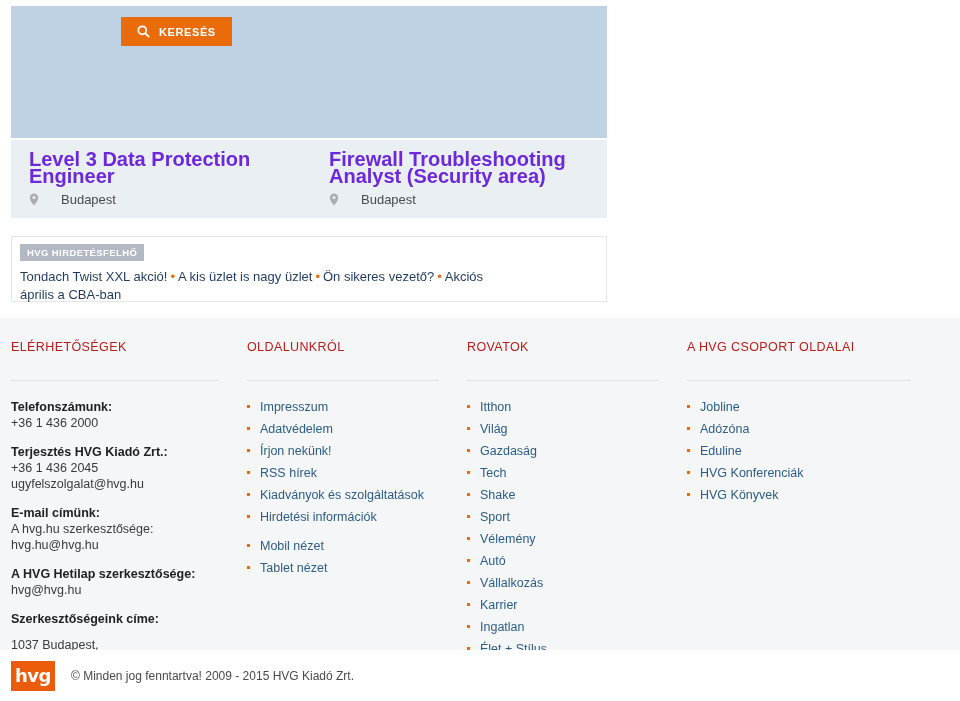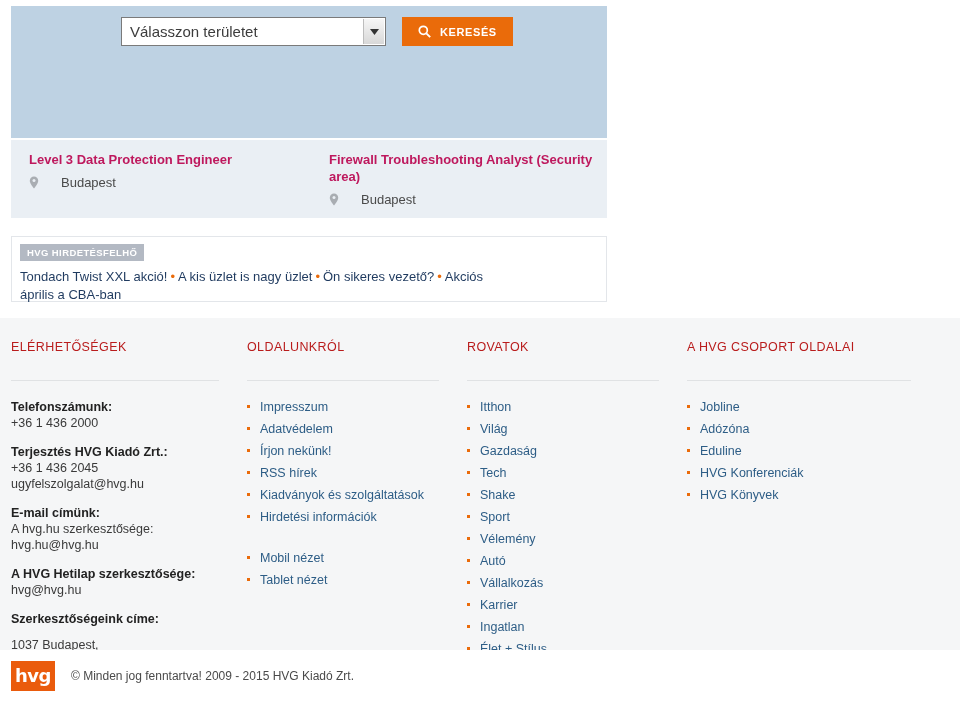--- a/index.html
+++ b/index.html
@@ -93,22 +93,22 @@
     box-sizing: border-box;
     display: flex;
   }
   .job {
     box-sizing: border-box;
     padding: 11px 0 0 18px;
   }
   .job:first-child { width: 300px; }
   .job:last-child  { width: 296px; }
   .job-title {
-    color: #be185d;
-    font-size: 13px;
+    color: #6d28d9;
+    font-size: 20px;
     font-weight: bold;
     line-height: 17px;
     margin: 0 0 7px 0;
     cursor: pointer;
   }
   .job-loc {
     display: flex;
     align-items: center;
     gap: 22px;
     color: #4a4a4a;
@@ -194,21 +194,21 @@
     list-style: none;
     margin: 18px 0 0 0;
     padding: 0;
   }
   .flist li {
     position: relative;
     padding-left: 13px;
     margin-bottom: 6px;
     line-height: 15px;
   }
-  .flist li.gap { margin-top: 25px; }
+  .flist li.gap { margin-top: 13px; }
   .flist li::before {
     content: "";
     position: absolute;
     left: 0;
     top: 6px;
     width: 3px;
     height: 3px;
     background: #ea6b0a;
   }
   .flist a {
@@ -249,28 +249,20 @@
     font-size: 12px;
     color: #4a4a4a;
   }
 </style>
 </head>
 <body>
 
 <div class="hero">
   <div class="hero-row">
 
-    <div class="select-box">
-      <span>Válasszon területet</span>
-      <span class="select-arrow">
-        <svg width="9" height="6" viewBox="0 0 9 6">
-            <path d="M0 0 L9 0 L4.5 6 Z" fill="#333333"></path>
-          </svg>
-      </span>
-    </div>
 
     <button class="search-btn">
       <span>
         <svg width="13" height="13" viewBox="0 0 13 13">
           <circle cx="5.3" cy="5.3" r="4" fill="none" stroke="#ffffff" stroke-width="1.7"></circle>
           <line x1="8.3" y1="8.3" x2="12.2" y2="12.2" stroke="#ffffff" stroke-width="1.9"></line>
         </svg>
       </span>
       <span class="lbl">KERESÉS</span>
     </button>

